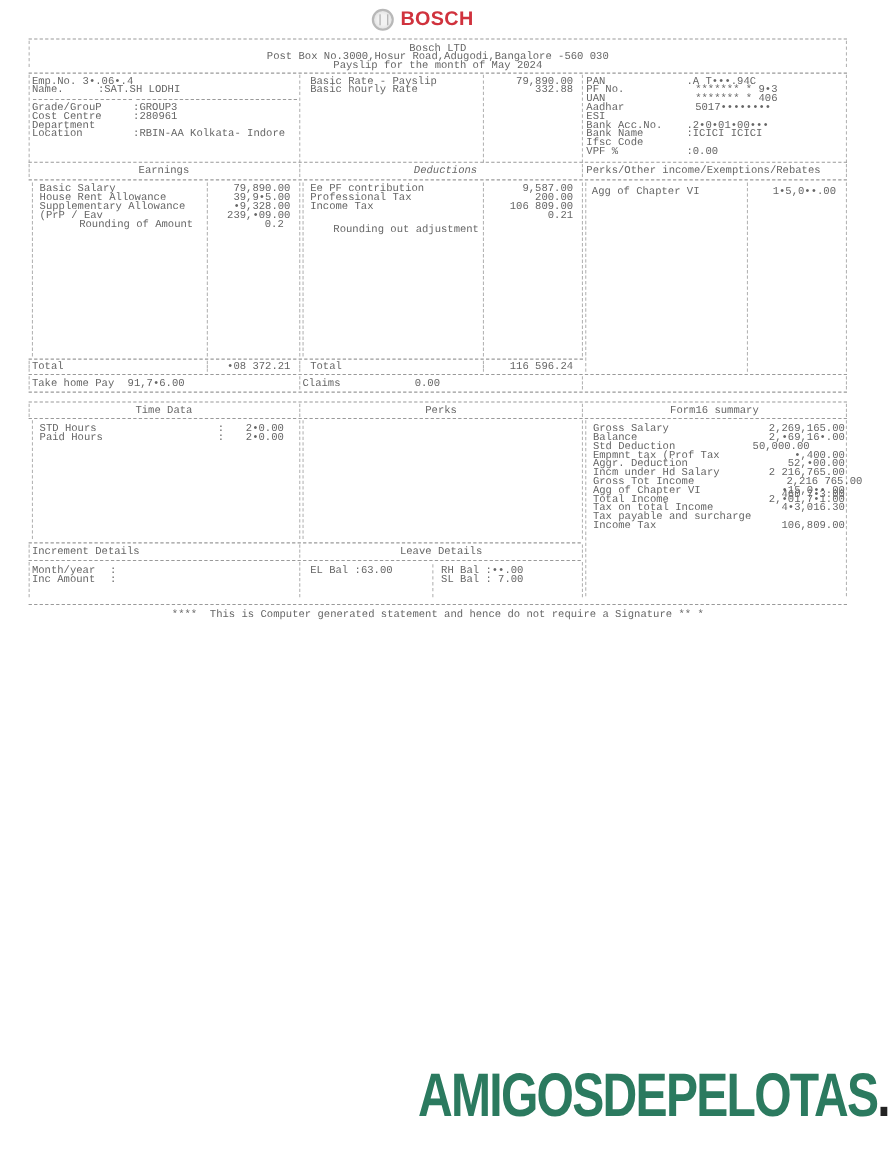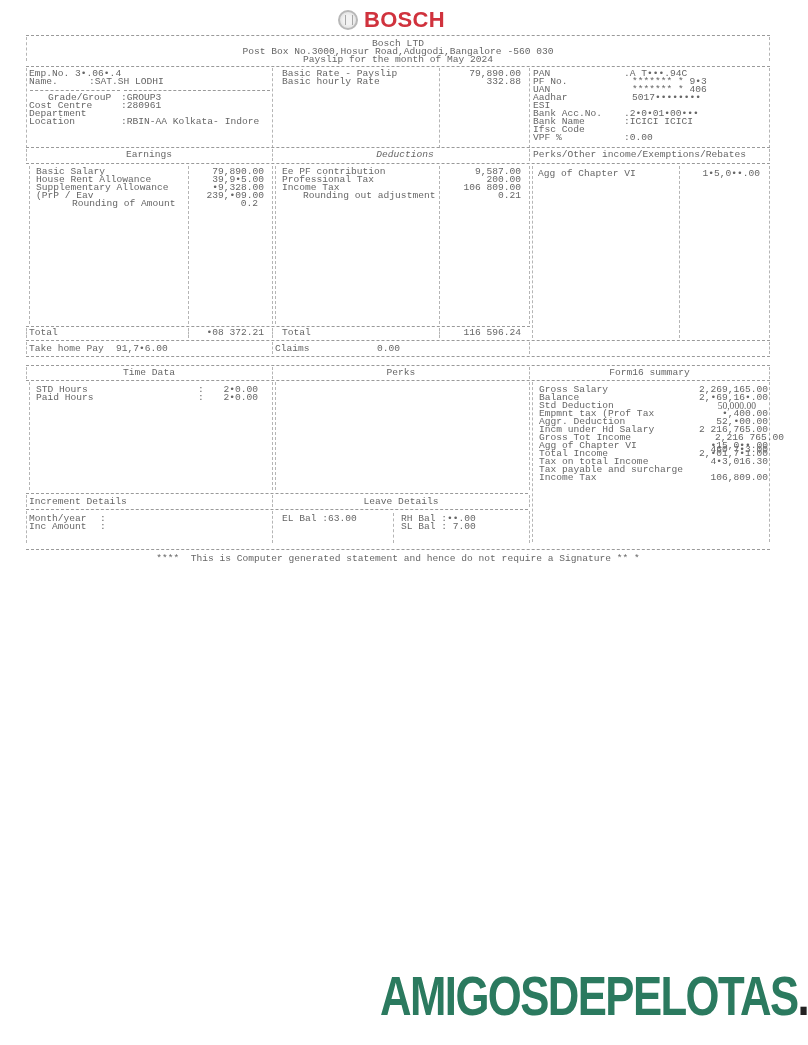--- a/index.html
+++ b/index.html
@@ -8,21 +8,21 @@
   .abs { position:absolute; }
   .mono { font-family:"Liberation Mono","DejaVu Sans Mono",monospace; font-size:9.6px; line-height:8.2px; color:#666; white-space:pre; }
   .hdash { position:absolute; height:0; border-top:1px dashed #9a9a9a; }
   .vdash { position:absolute; width:0; border-left:1px dashed #b5b5b5; }
   .center { text-align:center; }
   .right { text-align:right; }
   .logo { position:absolute; left:338px; top:7px; display:flex; align-items:center; gap:6px; }
   .logo-ring { width:20px; height:20px; border-radius:50%; border:2px solid #b8b8b8; box-sizing:border-box;
                background:radial-gradient(circle,#f2f2f2 40%,#d6d6d6 100%); position:relative; }
   .logo-ring:after { content:""; position:absolute; left:5px; top:3px; width:6px; height:10px; border-left:1.5px solid #a8a8a8; border-right:1.5px solid #a8a8a8; }
-  .logo-text { font-family:"Liberation Sans",sans-serif; font-weight:bold; font-size:22px; color:#d0323d; letter-spacing:0.3px; }
+  .logo-text { font-family:"Liberation Sans",sans-serif; font-weight:bold; font-size:18px; color:#d0323d; letter-spacing:0.3px; }
   .watermark { position:absolute; left:380px; top:966px; font-family:"Liberation Sans",sans-serif; font-weight:bold;
                font-size:56px; line-height:60px; letter-spacing:-2px; transform:scaleX(0.78); transform-origin:left top; }
   .wm-main { color:#2b7a5f; }
   .wm-tld { color:#232323; }
 </style>
 </head>
 <body>
 
 <div class="logo">
   <div class="logo-ring"></div>
@@ -37,21 +37,21 @@
 <div class="abs mono center" style="left:26px; top:56px; width:744px;">Payslip for the month of May 2024</div>
 <div class="hdash" style="left:26px; top:66px; width:744px;"></div>
 
 <div>
   <div class="vdash" style="left:26px; top:68px; height:80px;"></div>
   <div class="abs mono" style="left:29px; top:70px;"><span>Emp.No.</span> <span>3•.06•.4</span></div>
   <div class="abs mono" style="left:29px; top:78px;"><span>Name.</span></div>
   <div class="abs mono" style="left:89px; top:78px;">:SAT.SH LODHI</div>
   <div class="hdash" style="left:30px; top:90px; width:90px;"></div>
   <div class="hdash" style="left:124px; top:90px; width:146px;"></div>
-  <div class="abs mono" style="left:29px; top:94px;margin-left:19px;">Grade/GrouP</div>
+  <div class="abs mono" style="left:29px; top:94px;">Grade/GrouP</div>
   <div class="abs mono" style="left:121px; top:94px;">:GROUP3</div>
   <div class="abs mono" style="left:29px; top:102px;">Cost Centre</div>
   <div class="abs mono" style="left:121px; top:102px;">:280961</div>
   <div class="abs mono" style="left:29px; top:110px;">Department</div>
   <div class="abs mono" style="left:29px; top:118px;">Location</div>
   <div class="abs mono" style="left:121px; top:118px;">:RBIN-AA Kolkata- Indore</div>
   <div class="vdash" style="left:272px; top:68px; height:80px;"></div>
 </div>
 
 <div>
@@ -112,21 +112,21 @@
 <div>
   <div class="vdash" style="left:275px; top:166px; height:158px;"></div>
   <div class="vdash" style="left:439px; top:166px; height:158px;"></div>
   <div class="vdash" style="left:529px; top:166px; height:158px;"></div>
   <div class="abs mono" style="left:282px; top:168px;">Ee PF contribution</div>
   <div class="abs mono right" style="left:445px; top:168px; width:76px;">9,587.00</div>
   <div class="abs mono" style="left:282px; top:176px;">Professional Tax</div>
   <div class="abs mono right" style="left:445px; top:176px; width:76px;">200.00</div>
   <div class="abs mono" style="left:282px; top:184px;">Income Tax</div>
   <div class="abs mono right" style="left:445px; top:184px; width:76px;">106 809.00</div>
-  <div class="abs mono" style="left:282px; top:192px;padding-left:21px;">Rounding out adjustment</div>
+  <div class="abs mono" style="left:282px; top:205px;padding-left:21px;">Rounding out adjustment</div>
   <div class="abs mono right" style="left:445px; top:192px; width:76px;">0.21</div>
 </div>
 
 <div>
   <div class="vdash" style="left:532px; top:166px; height:172px;"></div>
   <div class="vdash" style="left:679px; top:166px; height:172px;"></div>
   <div class="vdash" style="left:769px; top:166px; height:172px;"></div>
   <div class="abs mono" style="left:538px; top:170px;">Agg of Chapter VI</div>
   <div class="abs mono right" style="left:682px; top:170px; width:78px;">1•5,0••.00</div>
 </div>
@@ -182,21 +182,21 @@
 </div>
 
 <div>
   <div class="vdash" style="left:532px; top:382px; height:160px;"></div>
   <div class="vdash" style="left:769px; top:382px; height:160px;"></div>
   <div class="abs mono" style="left:539px; top:386px;">Gross Salary</div>
   <div class="abs mono right" style="left:660px; top:386px; width:108px;">2,269,165.00</div>
   <div class="abs mono" style="left:539px; top:394px;">Balance</div>
   <div class="abs mono right" style="left:660px; top:394px; width:108px;">2,•69,16•.00</div>
   <div class="abs mono" style="left:539px; top:402px;">Std Deduction</div>
-  <div class="abs mono right" style="left:648px; top:402px; width:108px;font-family:Liberation Serif, serif;">50,000.00</div>
+  <div class="abs mono right" style="left:628px; top:402px; width:108px;">50,000.00</div>
   <div class="abs mono" style="left:539px; top:410px;">Empmnt tax (Prof Tax</div>
   <div class="abs mono right" style="left:660px; top:410px; width:108px;">•,400.00</div>
   <div class="abs mono" style="left:539px; top:418px;">Aggr. Deduction</div>
   <div class="abs mono right" style="left:660px; top:418px; width:108px;">52,•00.00</div>
   <div class="abs mono" style="left:539px; top:426px;">Incm under Hd Salary</div>
   <div class="abs mono right" style="left:660px; top:426px; width:108px;">2 216,765.00</div>
   <div class="abs mono" style="left:539px; top:434px;">Gross Tot Income</div>
   <div class="abs mono right" style="left:676px; top:434px; width:108px;">2,216 765.00</div>
   <div class="abs mono" style="left:539px; top:442px;">Agg of Chapter VI</div>
   <div class="abs mono right" style="left:660px; top:442px; width:108px;">•15,0••.00</div>

